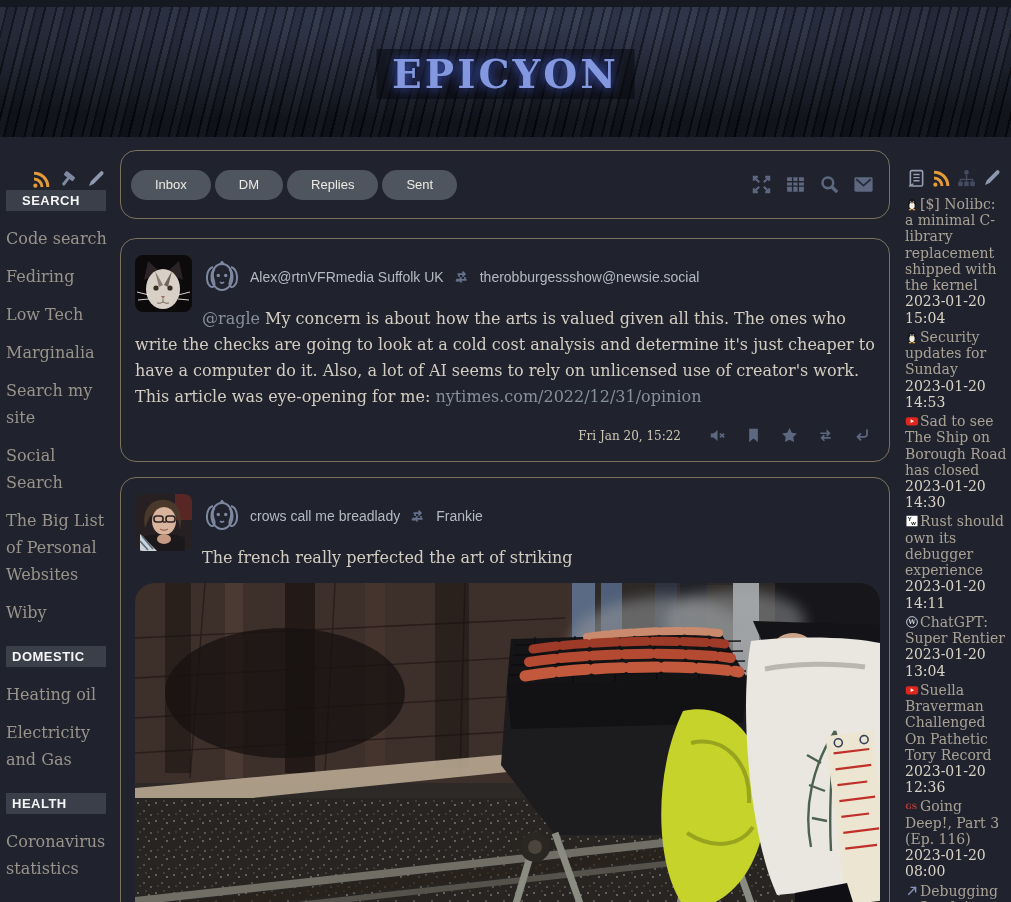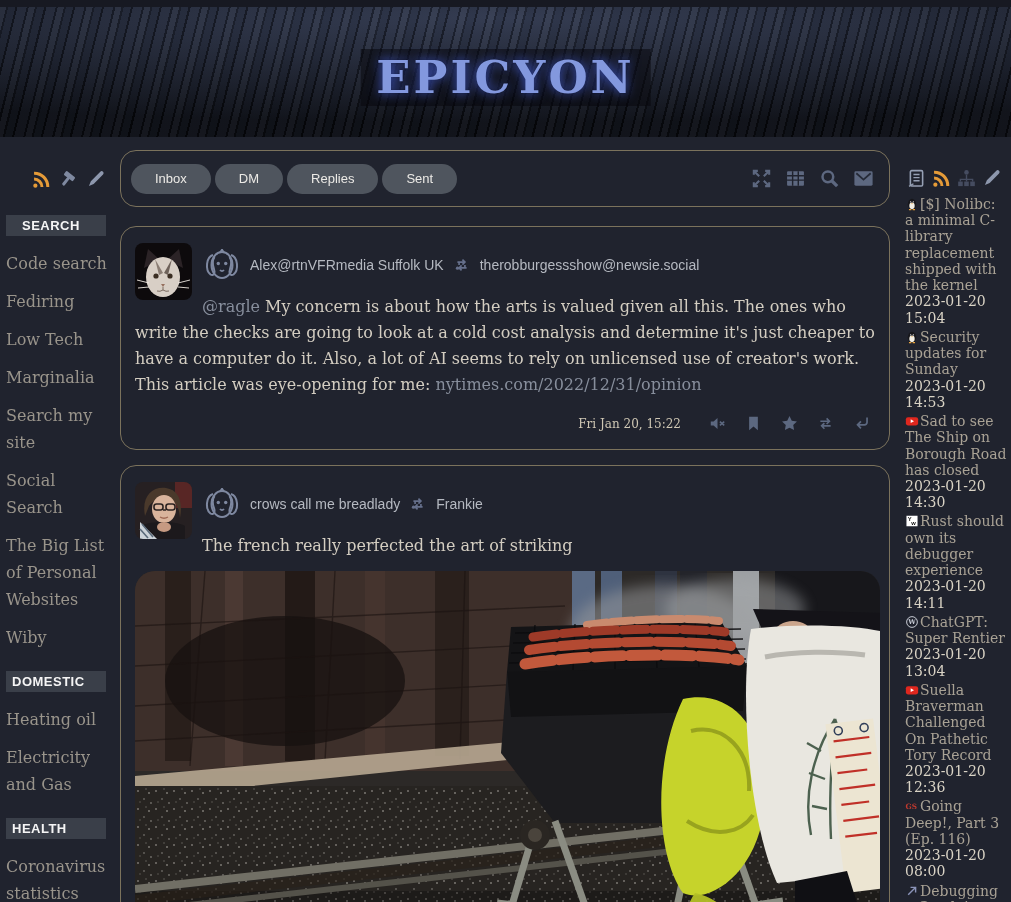--- a/index.html
+++ b/index.html
@@ -10,40 +10,40 @@
   
   .top-strip { height:7px; background:#171922; }
   .banner { position:relative; height:130px; overflow:hidden; cursor:pointer;
     background:
       radial-gradient(ellipse 130% 95% at 50% 8%, rgba(95,110,150,0.20), rgba(0,0,0,0.58) 85%),
       repeating-linear-gradient(104deg, #313747 0 6px, #13161f 6px 8px, #242a3a 8px 15px, #0c0e15 15px 17px, #2a3041 17px 26px, #10131c 26px 28px),
       repeating-linear-gradient(66deg, rgba(0,0,0,0.40) 0 3px, rgba(255,255,255,0.04) 3px 9px, rgba(0,0,0,0.30) 9px 14px),
       #1a1d27;
   }
   .banner-title { position:absolute; left:50%; top:42px; transform:translateX(-50%);
-    font-family:"DejaVu Serif", serif; font-size:45px; font-weight:600;
+    font-family:"DejaVu Serif", serif; font-size:39px; font-weight:600;
     letter-spacing:3px; color:#8398de; background:rgba(7,8,13,0.55);
     padding:2px 16px; text-shadow:0 0 12px rgba(70,95,215,0.95), 0 0 2px #000; }
 
   .content { display:flex; width:1011px; }
 
   
   .left-col { width:120px; padding-left:6px; flex:none; }
   .col-icons { display:flex; justify-content:flex-end; align-items:center; }
   .left-col .col-icons { gap:6px; padding-right:14px; margin-top:32px; }
   .lc-header { background:#3a3f49; color:#f5f5f5; font-weight:bold; font-size:13px;
     letter-spacing:0.5px; padding:3px 6px; margin:20px 14px 14px 0; }
-  .lc-header:first-child { margin-top:25px;padding-left:16px; }
+  .lc-header:first-child { margin-top:0;padding-left:16px; }
   .lc-link { display:block; color:#99948b; text-decoration:none; cursor:pointer;
     font-family:"DejaVu Serif", serif; font-size:16px; line-height:27px;
     margin:0 6px 11px 0; }
 
   
   .center-col { width:770px; flex:none; margin-right:0; }
-  .tabbar { margin-top:13px; height:57px; border:1px solid #7b725c; border-radius:16px;
+  .tabbar { margin-top:13px; height:69px; border:1px solid #7b725c; border-radius:16px;
     display:flex; align-items:center; justify-content:space-between; padding:0 14px 0 10px; }
   .tabs { display:flex; gap:4px; }
   .tab-pill { background:#4f555e; color:#eceae6; border:none; cursor:pointer;
     font-family:"Liberation Sans", sans-serif; font-size:13px; height:30px;
     padding:0 24px; border-radius:15px; }
   .tb-icons { display:flex; gap:11px; align-items:center; }
   .tb-icons svg { width:23px; height:23px; color:#5d6880; cursor:pointer; }
 
   .post { margin-top:19px; border:1px solid #7b725c; border-radius:16px;
     padding:16px 14px 10px 14px; overflow:hidden; }

